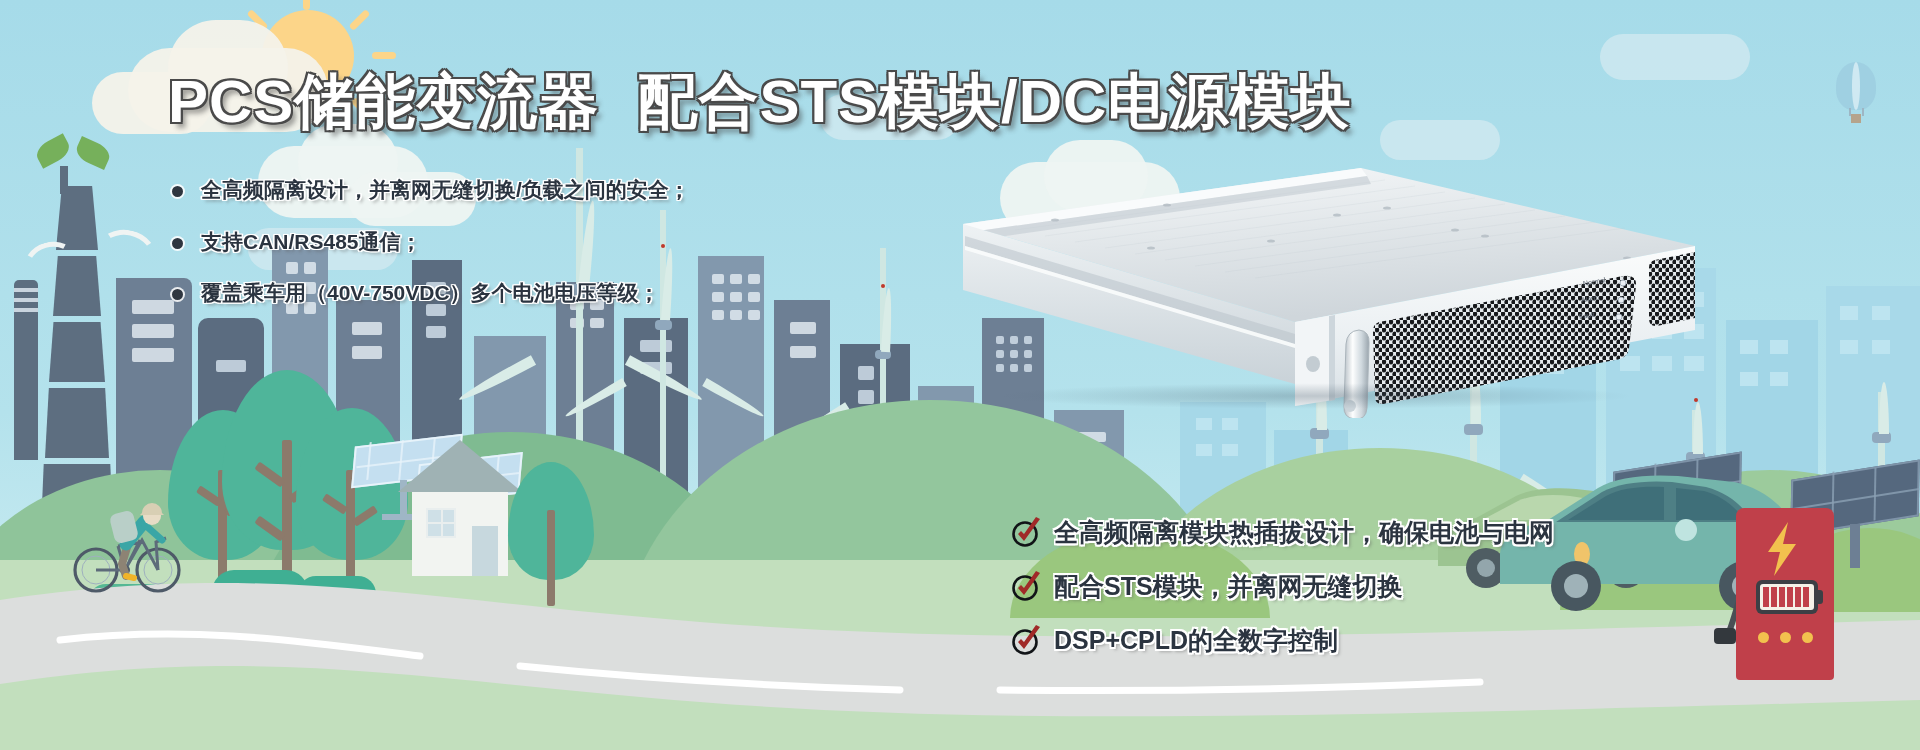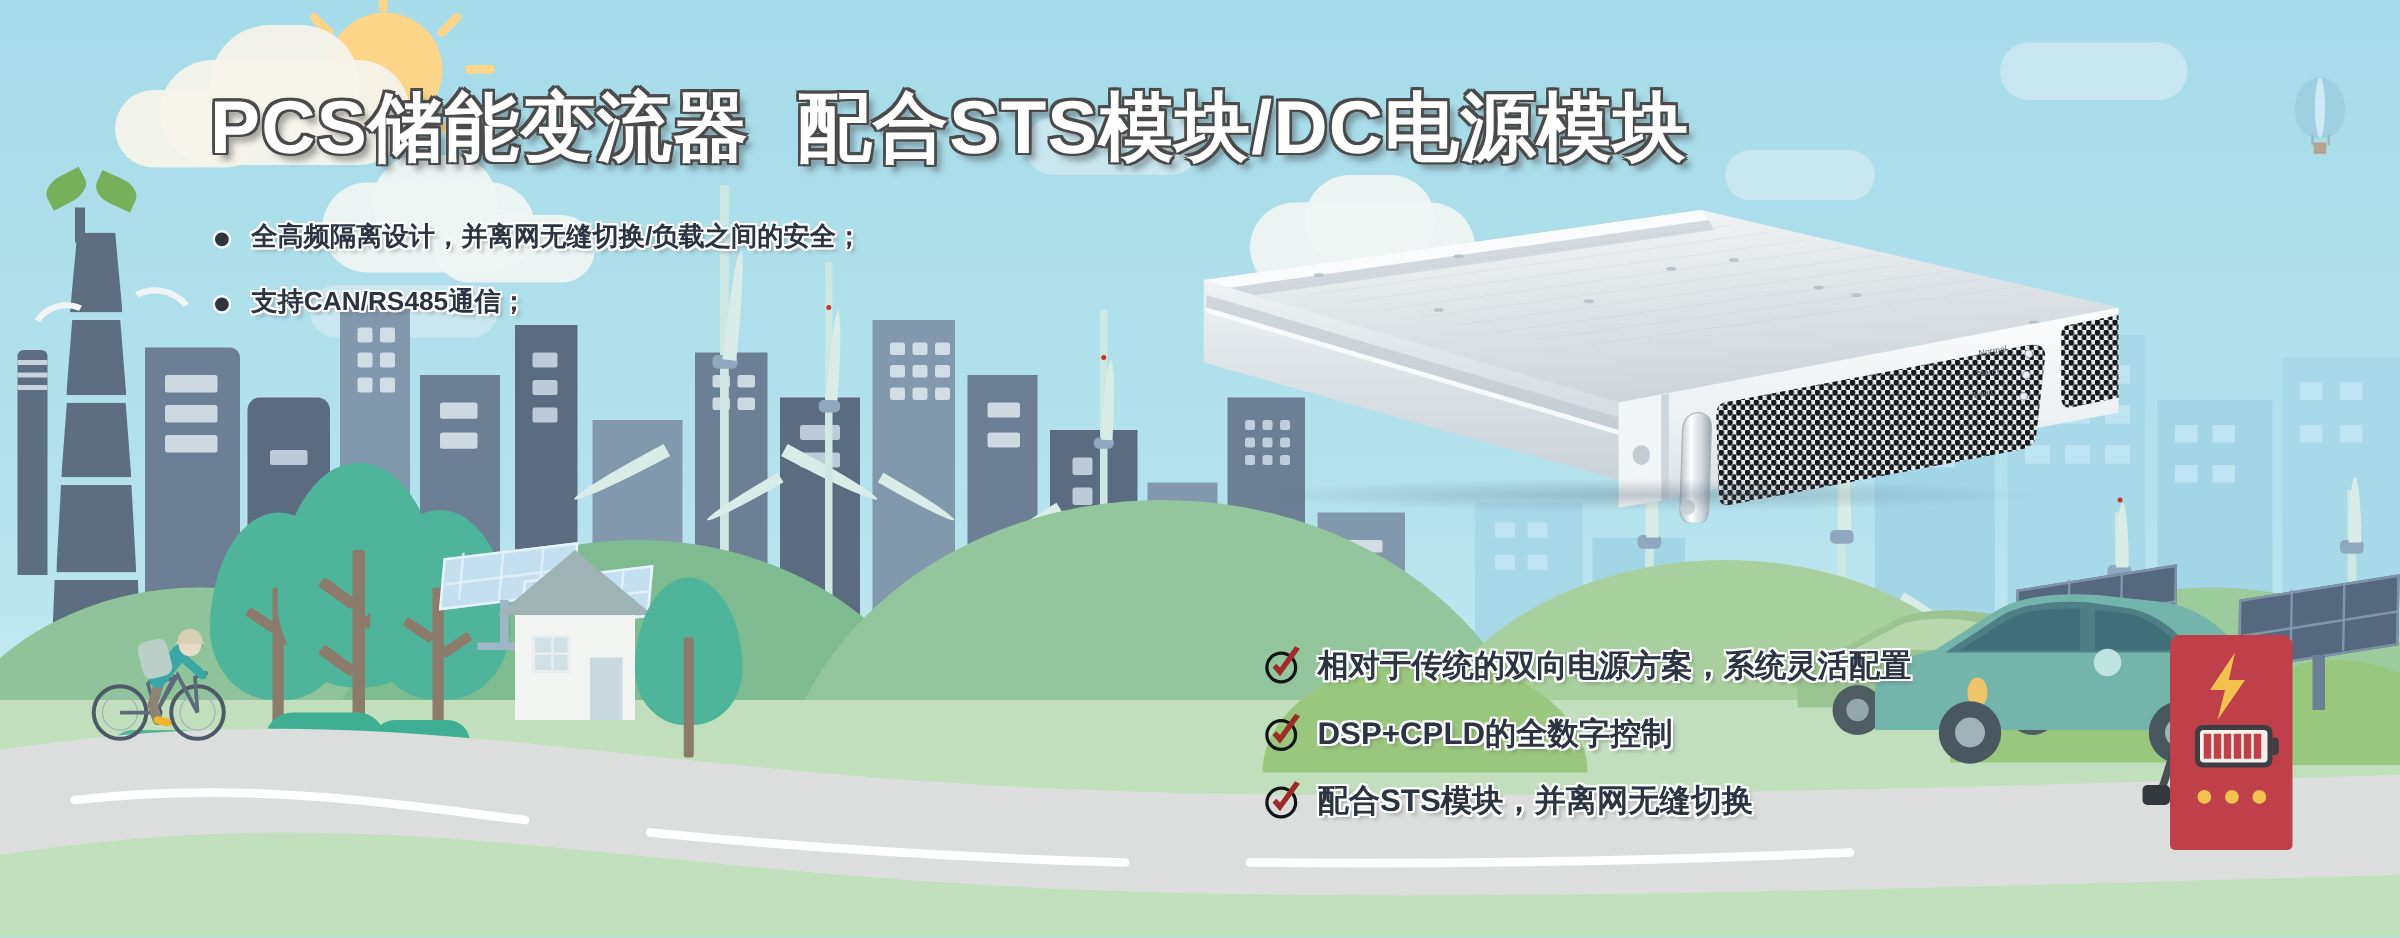--- a/index.html
+++ b/index.html
@@ -656,45 +656,49 @@
 
   <div id="bullets">
     <div class="bullet">
       <span class="dot"></span>
       <span class="btxt">全高频隔离设计，并离网无缝切换/负载之间的安全；</span>
     </div>
     <div class="bullet">
       <span class="dot"></span>
       <span class="btxt">支持CAN/RS485通信；</span>
     </div>
+    <div class="bullet">
+      <span class="dot"></span>
+      <span class="btxt">覆盖乘车用（40V-750VDC）多个电池电压等级；</span>
+    </div>
   </div>
 
   <div id="checklist">
     <div class="check-row">
       <span class="chk">
         <svg width="34" height="34" viewBox="0 0 34 34">
           <circle cx="15" cy="19" r="11.5" fill="none" stroke="#111417" stroke-width="2.6"></circle>
           <path d="M8,19 L14,26 L30,4 L26,2 L14,19 L11,16 Z" fill="#a02a28"></path>
         </svg>
       </span>
-      <span class="ctxt">相对于传统的双向电源方案，系统灵活配置</span>
+      <span class="ctxt">全高频隔离模块热插拔设计，确保电池与电网</span>
+    </div>
+    <div class="check-row">
+      <span class="chk">
+        <svg width="34" height="34" viewBox="0 0 34 34">
+          <circle cx="15" cy="19" r="11.5" fill="none" stroke="#111417" stroke-width="2.6"></circle>
+          <path d="M8,19 L14,26 L30,4 L26,2 L14,19 L11,16 Z" fill="#a02a28"></path>
+        </svg>
+      </span>
+      <span class="ctxt">配合STS模块，并离网无缝切换</span>
     </div>
     <div class="check-row">
       <span class="chk">
         <svg width="34" height="34" viewBox="0 0 34 34">
           <circle cx="15" cy="19" r="11.5" fill="none" stroke="#111417" stroke-width="2.6"></circle>
           <path d="M8,19 L14,26 L30,4 L26,2 L14,19 L11,16 Z" fill="#a02a28"></path>
         </svg>
       </span>
       <span class="ctxt">DSP+CPLD的全数字控制</span>
     </div>
-    <div class="check-row">
-      <span class="chk">
-        <svg width="34" height="34" viewBox="0 0 34 34">
-          <circle cx="15" cy="19" r="11.5" fill="none" stroke="#111417" stroke-width="2.6"></circle>
-          <path d="M8,19 L14,26 L30,4 L26,2 L14,19 L11,16 Z" fill="#a02a28"></path>
-        </svg>
-      </span>
-      <span class="ctxt">配合STS模块，并离网无缝切换</span>
-    </div>
   </div>
 
 </div>
 
 </body></html>

